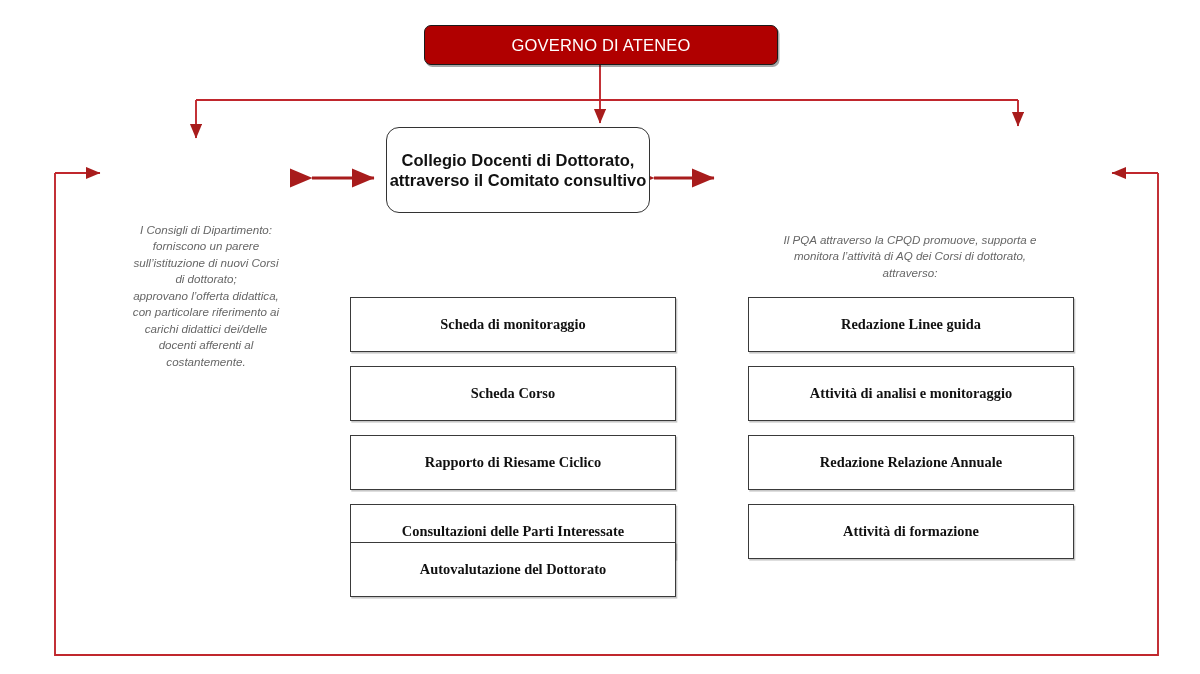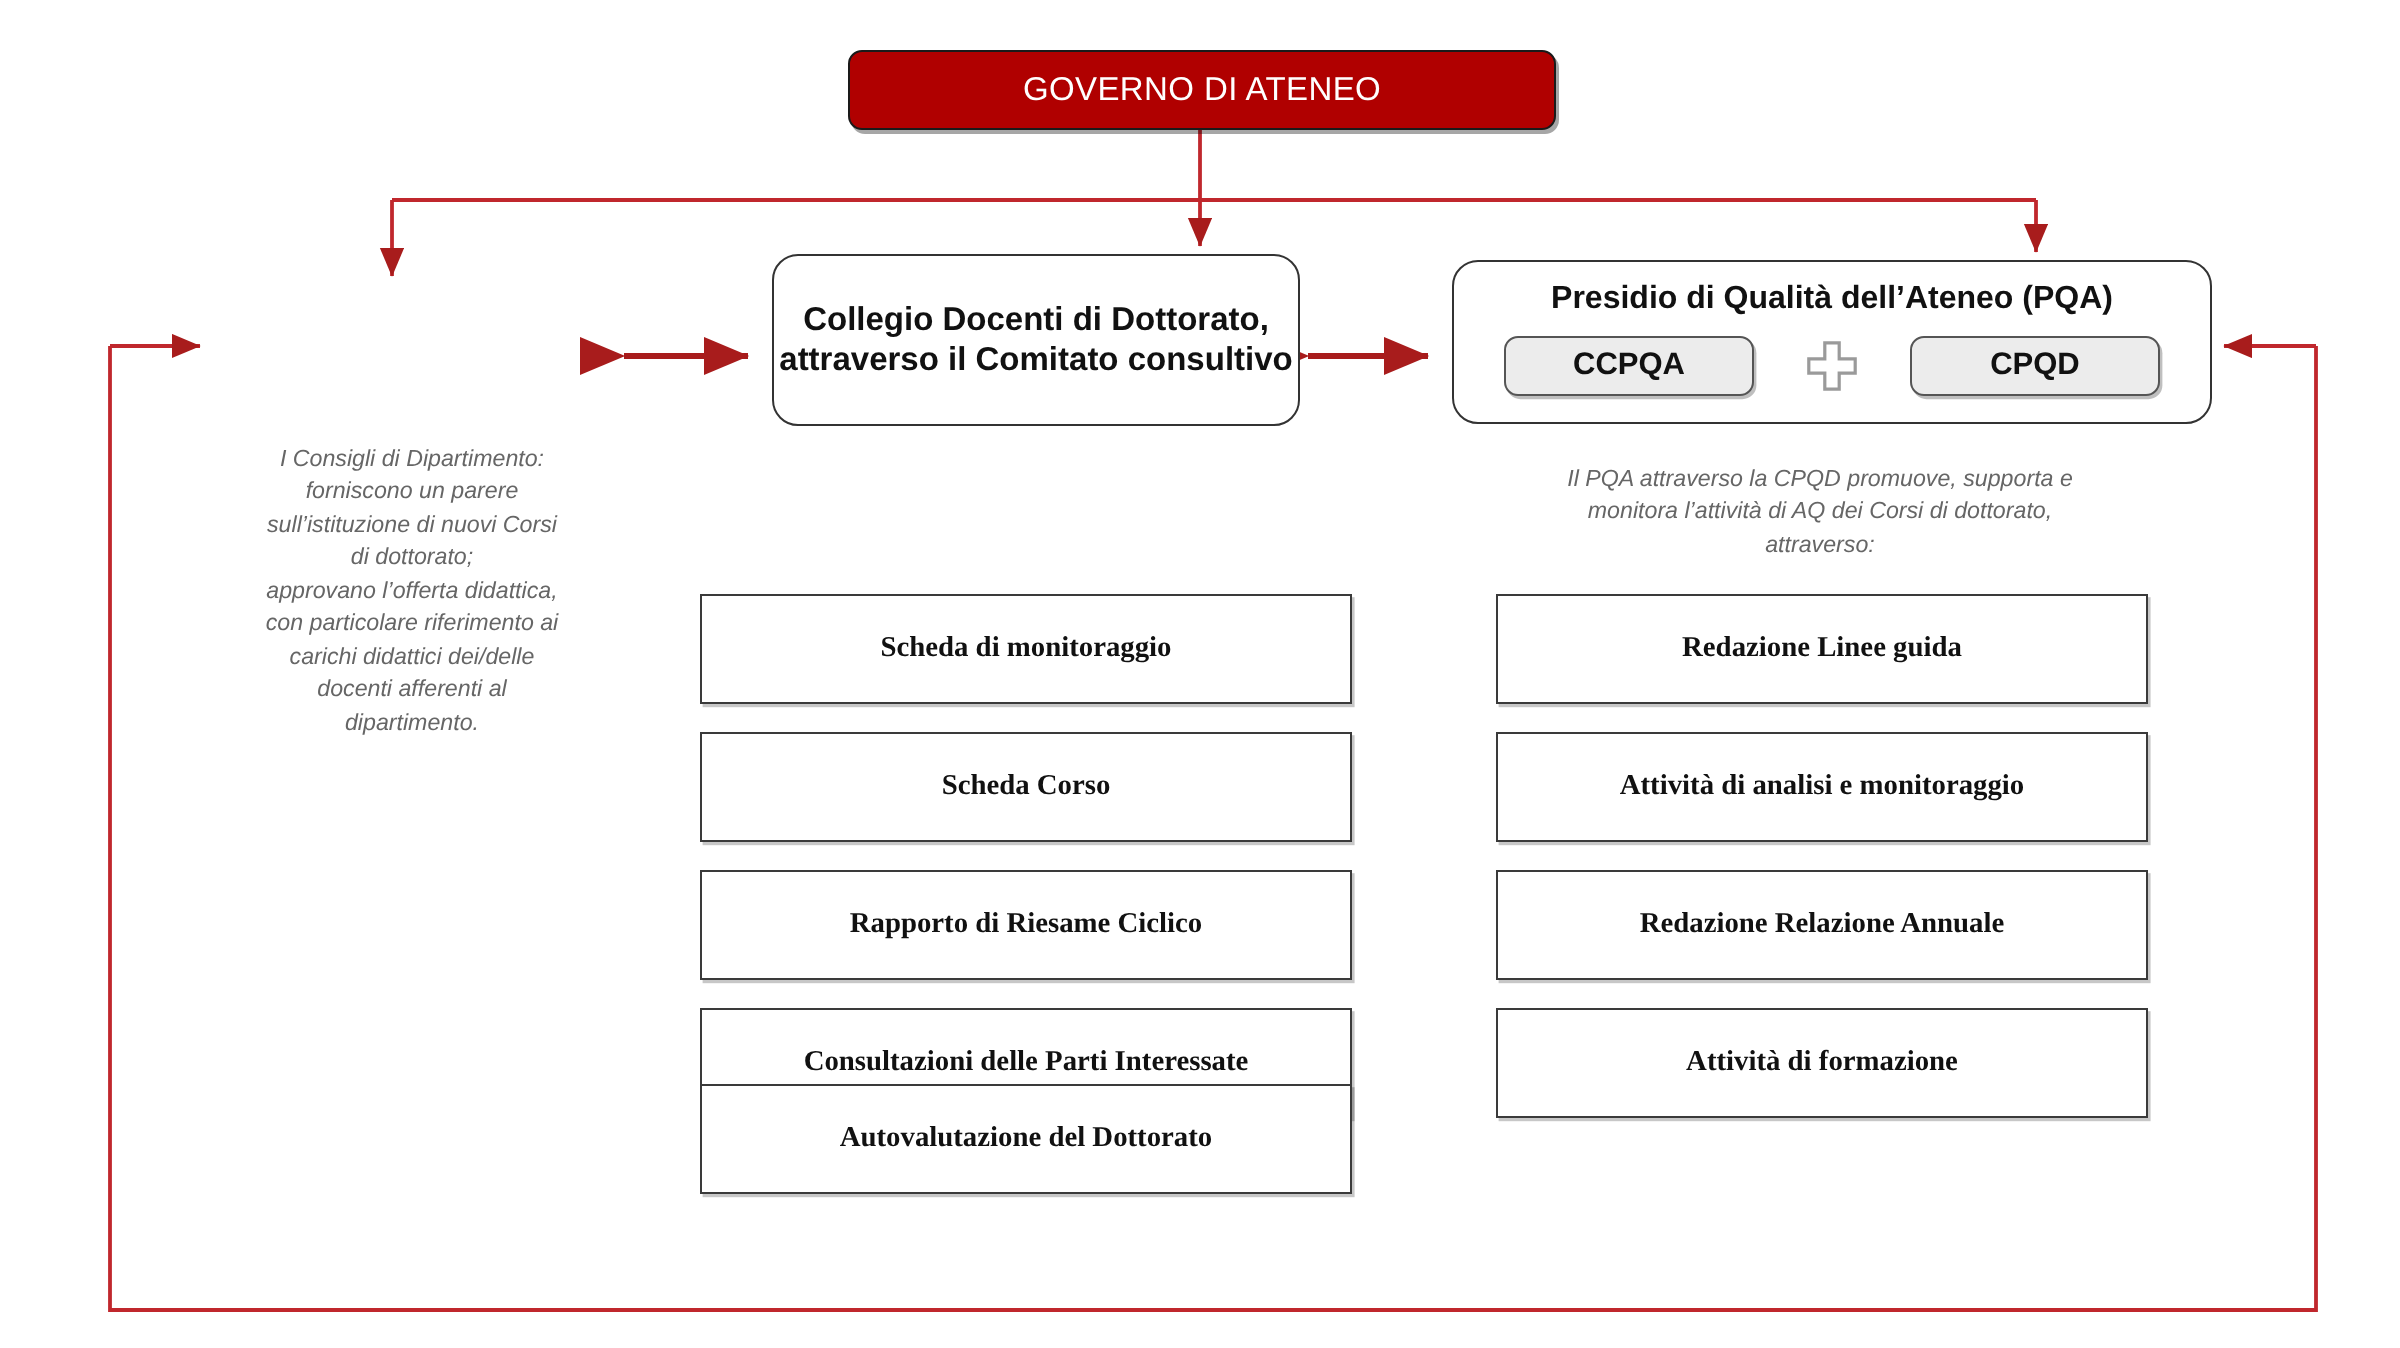--- a/index.html
+++ b/index.html
@@ -178,46 +178,34 @@
   </div>
 
   <div class="blurb" id="blurb-dip">I Consigli di Dipartimento:
 forniscono un parere
 sull’istituzione di nuovi Corsi
 di dottorato;
 approvano l’offerta didattica,
 con particolare riferimento ai
 carichi didattici dei/delle
 docenti afferenti al
-dipartimento.</div>
+costantemente.</div>
 
   <div class="head-box" id="head-coll">
     <span class="title">Collegio Docenti di Dottorato, attraverso il Comitato consultivo</span>
   </div>
 
   <div class="col-mid">
     <div class="item-box" style="top:297px">Scheda di monitoraggio</div>
     <div class="item-box" style="top:366px">Scheda Corso</div>
     <div class="item-box" style="top:435px">Rapporto di Riesame Ciclico</div>
     <div class="item-box" style="top:504px">Consultazioni delle Parti Interessate</div>
     <div class="item-box" style="top:542px">Autovalutazione del Dottorato</div>
   </div>
 
-  <div class="head-box" id="head-pqa">
-    <span class="title">Presidio di Qualità dell’Ateneo (PQA)</span>
-    <div class="pqa-row">
-      <span class="chip">CCPQA</span>
-      <span>
-        <svg class="plus-icon" viewBox="0 0 26 26" xmlns="http://www.w3.org/2000/svg">
-          <path d="M9.4,1.4 H16.6 V9.4 H24.6 V16.6 H16.6 V24.6 H9.4 V16.6 H1.4 V9.4 H9.4 Z" fill="#ffffff" stroke="#9a9a9a" stroke-width="1.6" stroke-linejoin="miter"></path>
-        </svg>
-      </span>
-      <span class="chip">CPQD</span>
-    </div>
-  </div>
   <div class="blurb" id="blurb-pqa">Il PQA attraverso la CPQD promuove, supporta e
 monitora l’attività di AQ dei Corsi di dottorato,
 attraverso:</div>
 
   <div class="col-right">
     <div class="item-box" style="top:297px">Redazione Linee guida</div>
     <div class="item-box" style="top:366px">Attività di analisi e monitoraggio</div>
     <div class="item-box" style="top:435px">Redazione Relazione Annuale</div>
     <div class="item-box" style="top:504px">Attività di formazione</div>
   </div>

